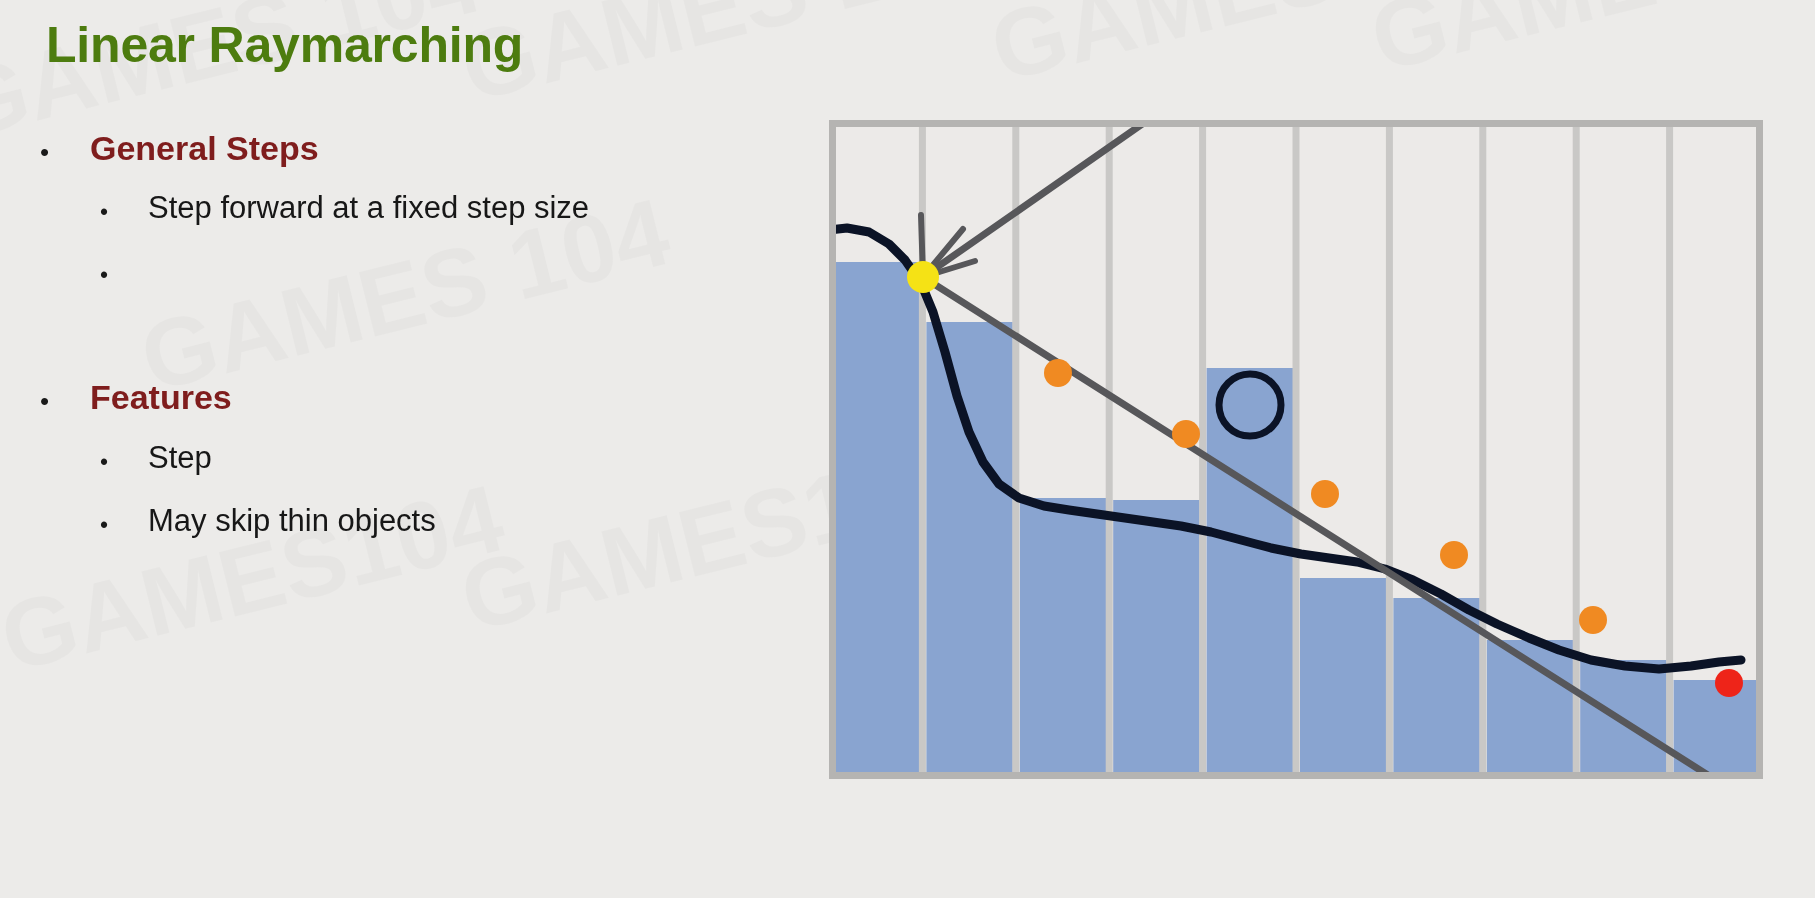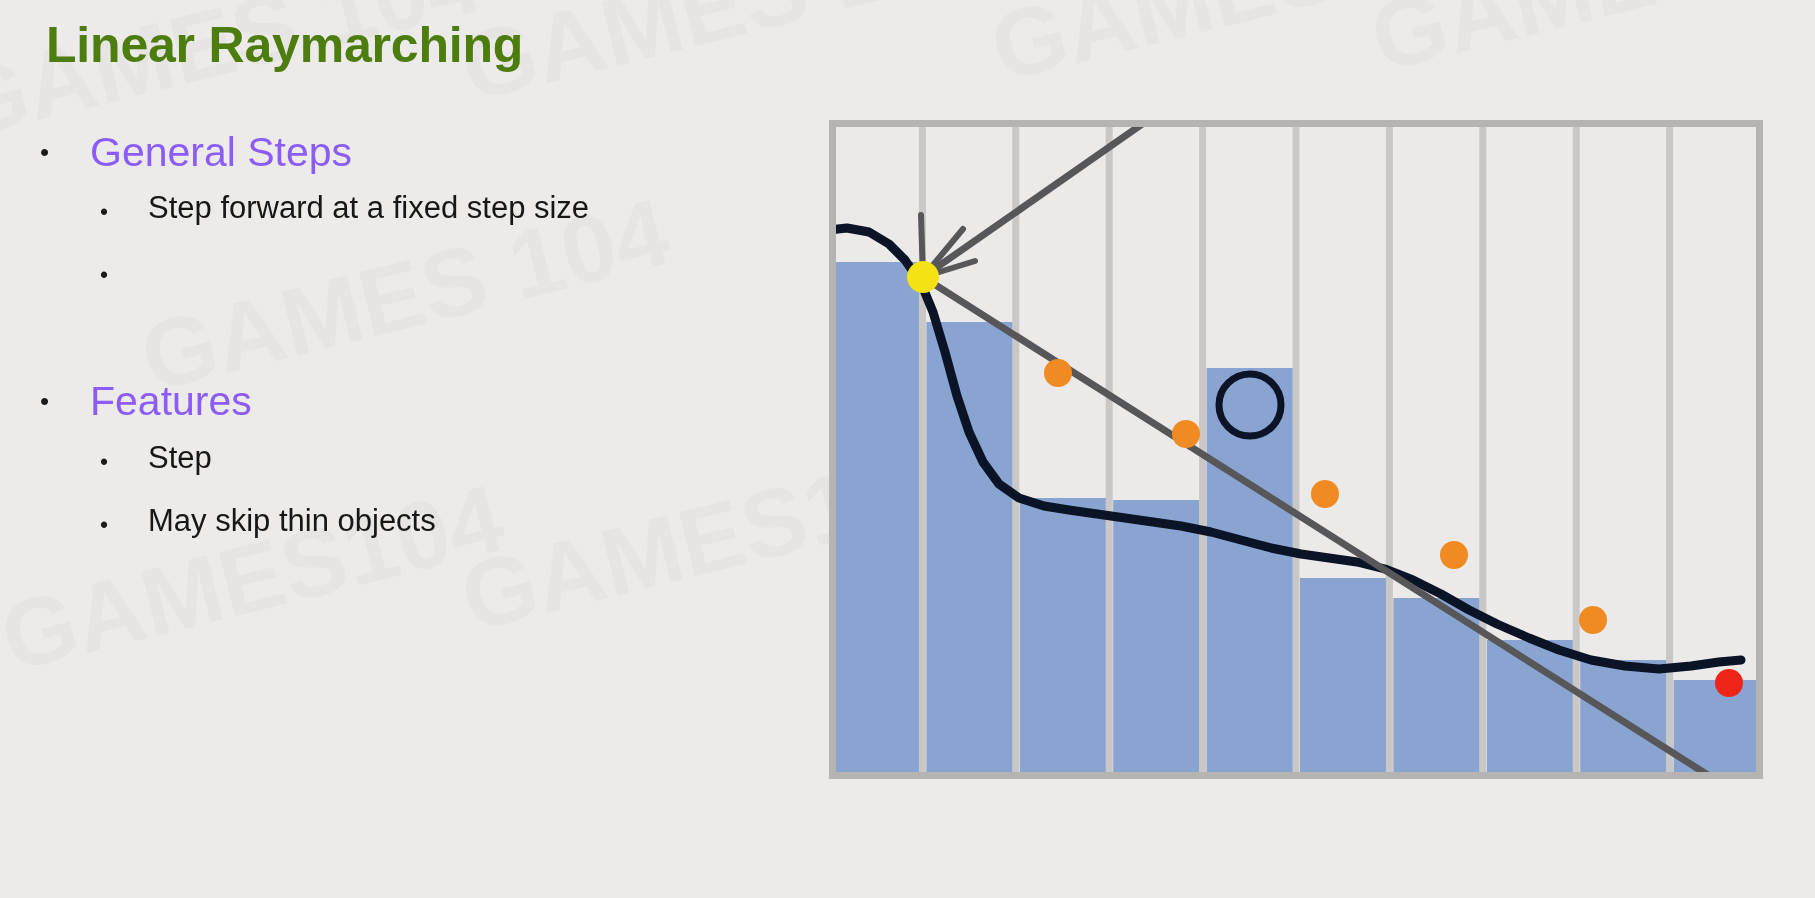--- a/index.html
+++ b/index.html
@@ -74,23 +74,23 @@
   }
 
   
   .lvl1 { }
   .lvl1 .bullet-glyph {
     width: 50px;
     font-size: 26px;
     padding-top: 9px;
   }
   .lvl1 .bullet-text {
-    font-size: 41px;
-    font-weight: normal;
-    color: #8b5cf6;
+    font-size: 34px;
+    font-weight: bold;
+    color: #7f1d1d;
   }
 
   
   .lvl2 { padding-left: 60px; }
   .lvl2 .bullet-glyph {
     width: 48px;
     font-size: 23px;
     padding-top: 10px;
   }
   .lvl2 .bullet-text {

